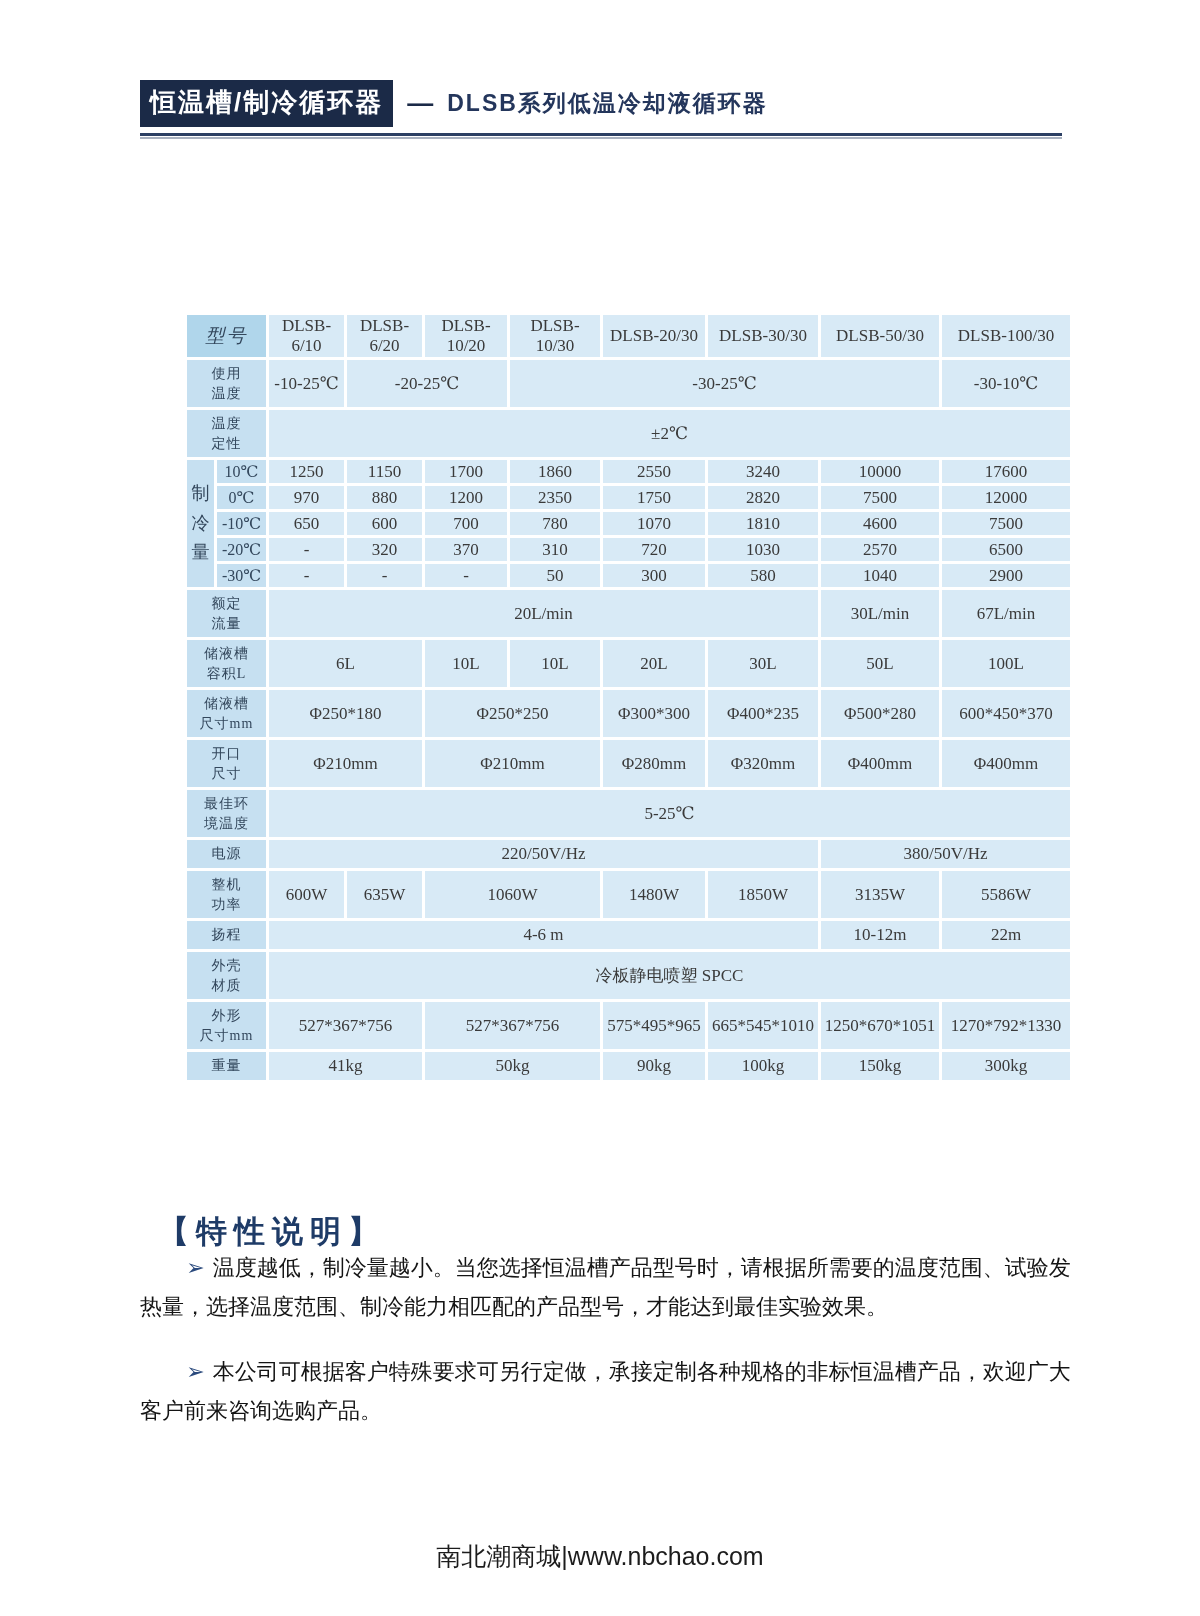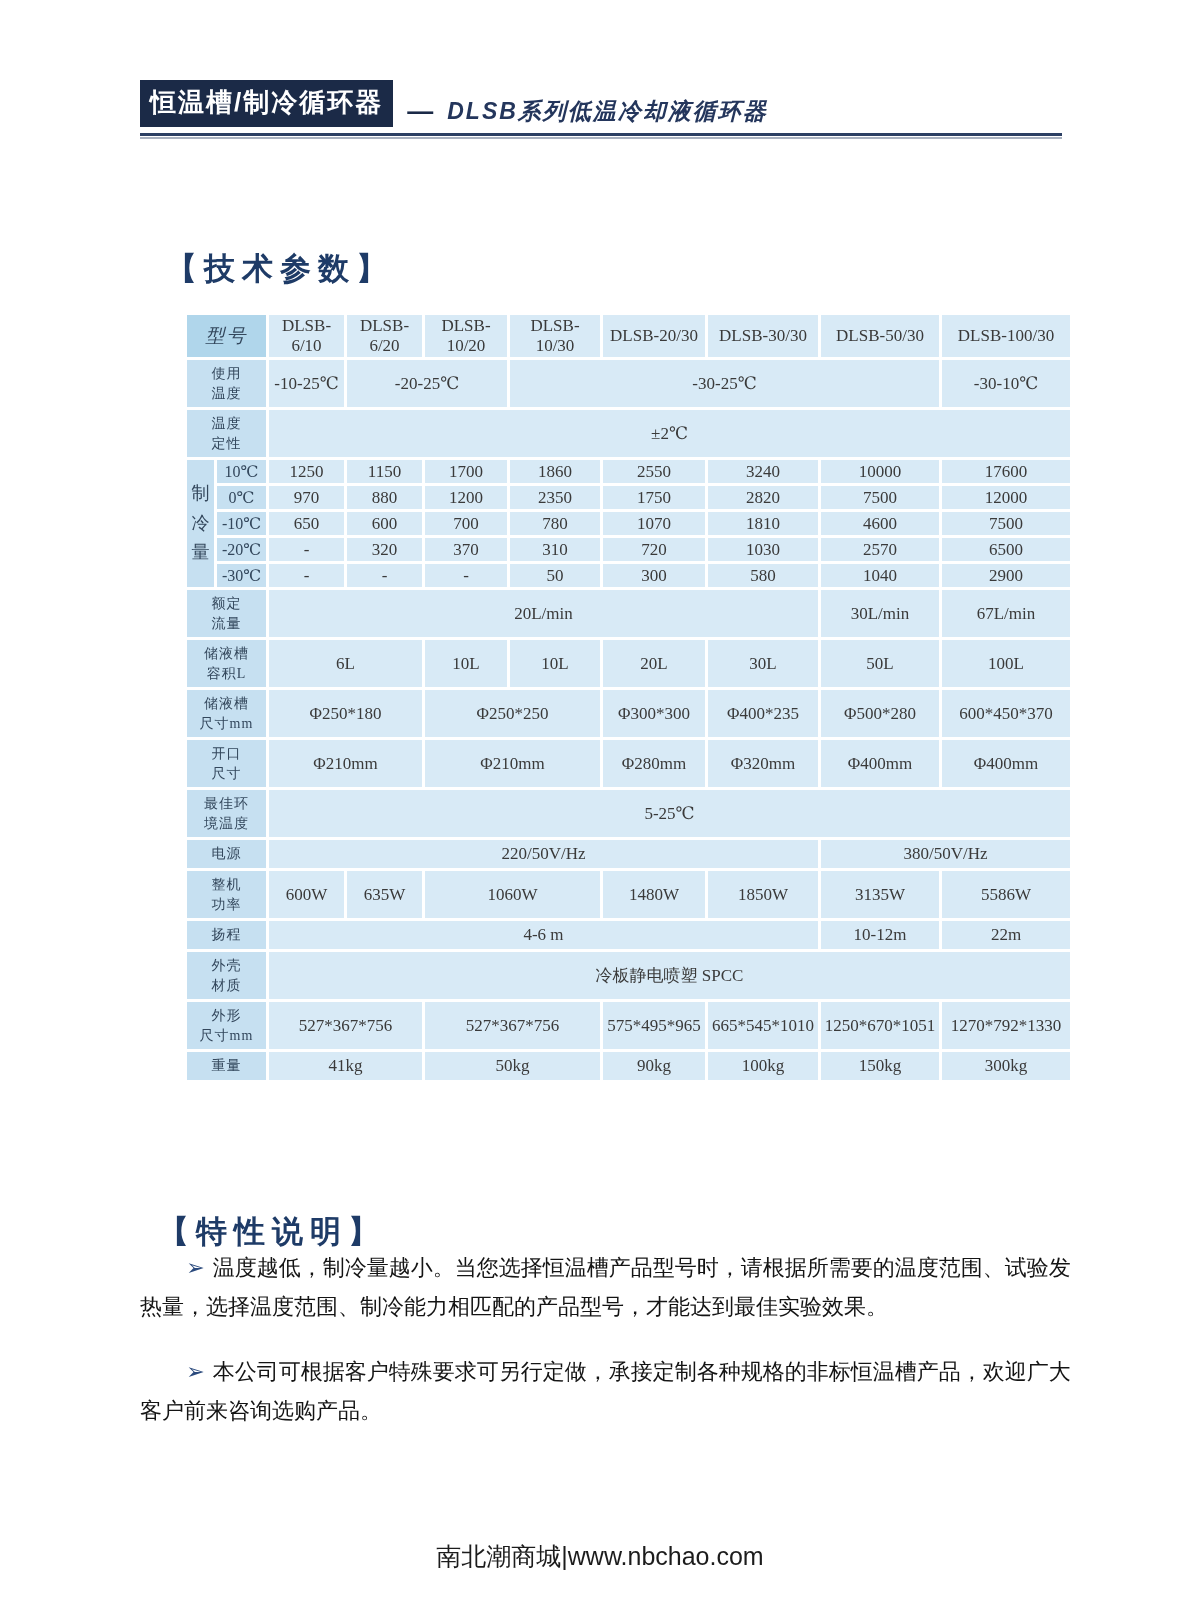--- a/index.html
+++ b/index.html
@@ -9,27 +9,27 @@
     --head-bg:#b0d6eb;
     --data-bg:#d8eaf6;
     --text:#3a3a3a;
   }
   *{margin:0;padding:0;box-sizing:border-box;}
   body{background:#ffffff;font-family:"Liberation Sans","DejaVu Sans",sans-serif;}
   .page{position:relative;width:1200px;height:1616px;background:#ffffff;margin:0 auto;overflow:hidden;}
 
   
   .header{position:absolute;left:140px;top:80px;width:922px;}
-  .header-row{display:flex;align-items:flex-end;gap:14px;}
+  .header-row{display:flex;align-items:center;gap:14px;}
   .badge{display:inline-block;background:var(--navy-dark);color:#ffffff;
          font-weight:bold;font-size:26px;letter-spacing:2px;
          padding:5px 10px 7px 10px;font-family:"Liberation Sans","DejaVu Sans",sans-serif;}
   .dash{color:var(--navy-dark);font-weight:bold;font-size:26px;}
   .subtitle{color:#24365c;font-size:23px;letter-spacing:2px;font-weight:bold;
-            font-family:"Liberation Sans","DejaVu Sans",sans-serif;font-style:italic;}
+            font-family:"Liberation Sans","DejaVu Sans",sans-serif;}
   .rule-dark{margin-top:6px;height:3px;background:#2c3f63;}
   .rule-light{height:2px;background:#aab2c0;margin-top:1px;}
 
   
   .section-title{position:absolute;color:#1e3b67;font-size:31px;letter-spacing:7px;
                  font-family:"Liberation Serif","DejaVu Serif",serif;font-weight:bold;}
   .title-tech{left:166px;top:248px;}
   .title-feat{left:158px;top:1178px;margin-top:33px;}
 
   
@@ -68,21 +68,20 @@
   <div class="header">
     <div class="header-row">
       <span class="badge">恒温槽/制冷循环器</span>
       <span class="dash">—</span>
       <span class="subtitle">DLSB系列低温冷却液循环器</span>
     </div>
     <div class="rule-dark"></div>
     <div class="rule-light"></div>
   </div>
 
-  <div class="section-title title-tech">【技术参数】</div>
 
   <div class="table-wrap">
     <table>
       <colgroup>
         <col style="width:30px">
           <col style="width:52px">
         <col style="width:78px">
           <col style="width:78px">
           <col style="width:85px">
           <col style="width:93px">

